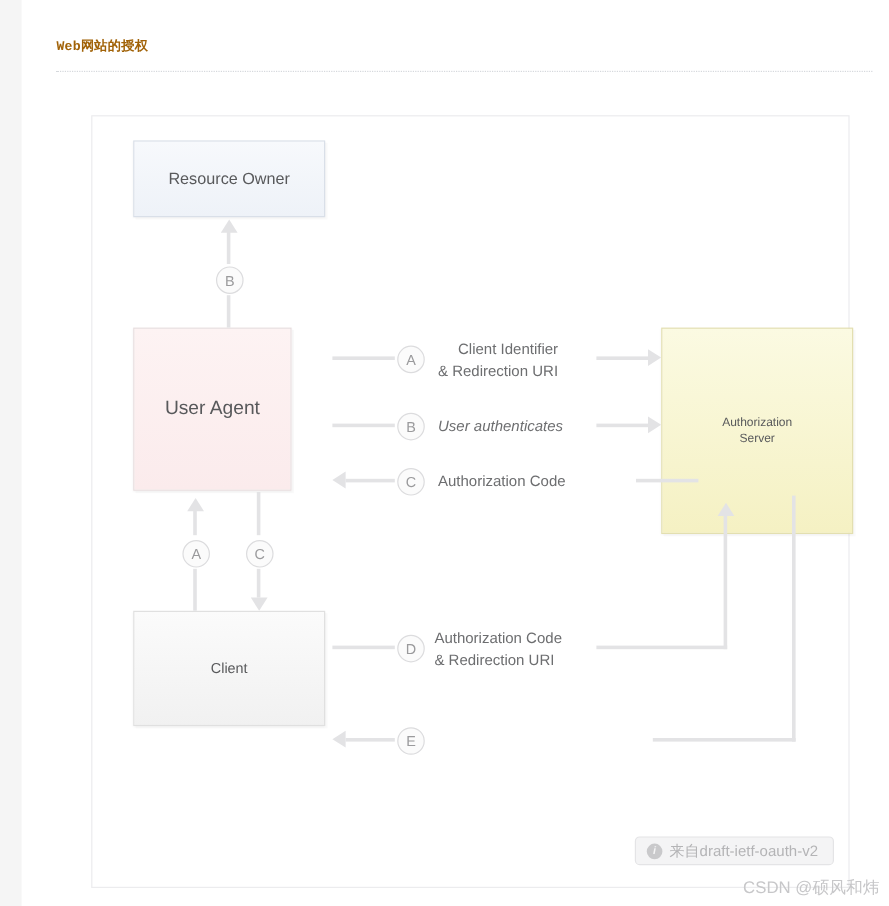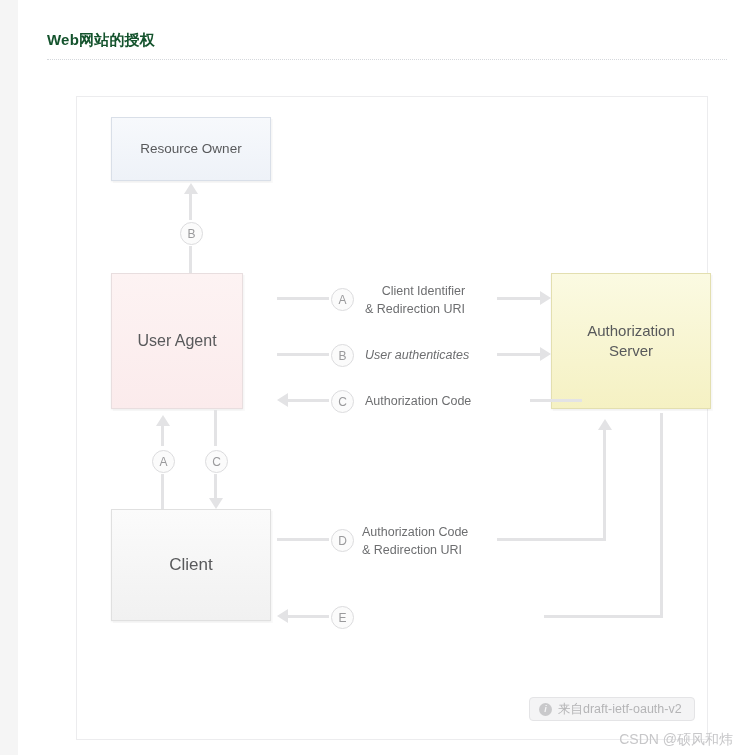--- a/index.html
+++ b/index.html
@@ -9,22 +9,22 @@
     font-family:"Liberation Sans","DejaVu Sans",sans-serif;
     overflow:hidden;
   }
   #page{
     position:absolute;left:18px;top:0;width:723px;height:755px;
     background:#ffffff;
   }
   
   .page-title{
     position:absolute;left:29px;top:31px;
-    font-size:15px;font-weight:bold;color:#14532d;
-    letter-spacing:.2px;white-space:nowrap;
+    font-size:11px;font-weight:bold;color:#a16207;
+    letter-spacing:.2px;white-space:nowrap;font-family:Liberation Mono, monospace;
   }
   .title-rule{
     position:absolute;left:29px;top:59px;width:680px;height:1px;
     border-top:1px dotted #d5d8dc;
   }
   
   .diagram{
     position:absolute;left:58px;top:96px;width:632px;height:644px;
     border:1px solid #ececee;background:#fff;
     box-sizing:border-box;
@@ -45,31 +45,31 @@
     border-color:#d9dfe8;
     font-size:13.5px;
   }
   #node-user-agent{
     left:34px;top:176px;width:132px;height:136px;
     background:linear-gradient(180deg,#fdf3f3 0%,#fbebec 100%);
     border-color:#e8dedf;
     font-size:16px;
   }
   #node-client{
-    left:34px;top:412px;width:160px;height:112px;
+    left:34px;top:412px;width:160px;height:96px;
     background:linear-gradient(180deg,#fbfbfb 0%,#f1f1f1 100%);
     border-color:#e0e0e0;
-    font-size:17px;
+    font-size:12px;
     text-align:center;
   }
   #node-auth-server{
-    left:474px;top:176px;width:160px;height:136px;
+    left:474px;top:176px;width:160px;height:172px;
     background:linear-gradient(180deg,#fbfae2 0%,#f5f1c3 100%);
     border-color:#e3dfb0;
-    font-size:15px;
+    font-size:10px;
   }
   
   .vline{position:absolute;width:3px;background:#e3e3e5;}
   .hline{position:absolute;height:3px;background:#e3e3e5;}
   .arrow{position:absolute;width:0;height:0;}
   .arrow-up{border-left:7px solid transparent;border-right:7px solid transparent;border-bottom:11px solid #e3e3e5;}
   .arrow-down{border-left:7px solid transparent;border-right:7px solid transparent;border-top:11px solid #e3e3e5;}
   .arrow-left{border-top:7px solid transparent;border-bottom:7px solid transparent;border-right:11px solid #e3e3e5;}
   .arrow-right{border-top:7px solid transparent;border-bottom:7px solid transparent;border-left:11px solid #e3e3e5;}
   

